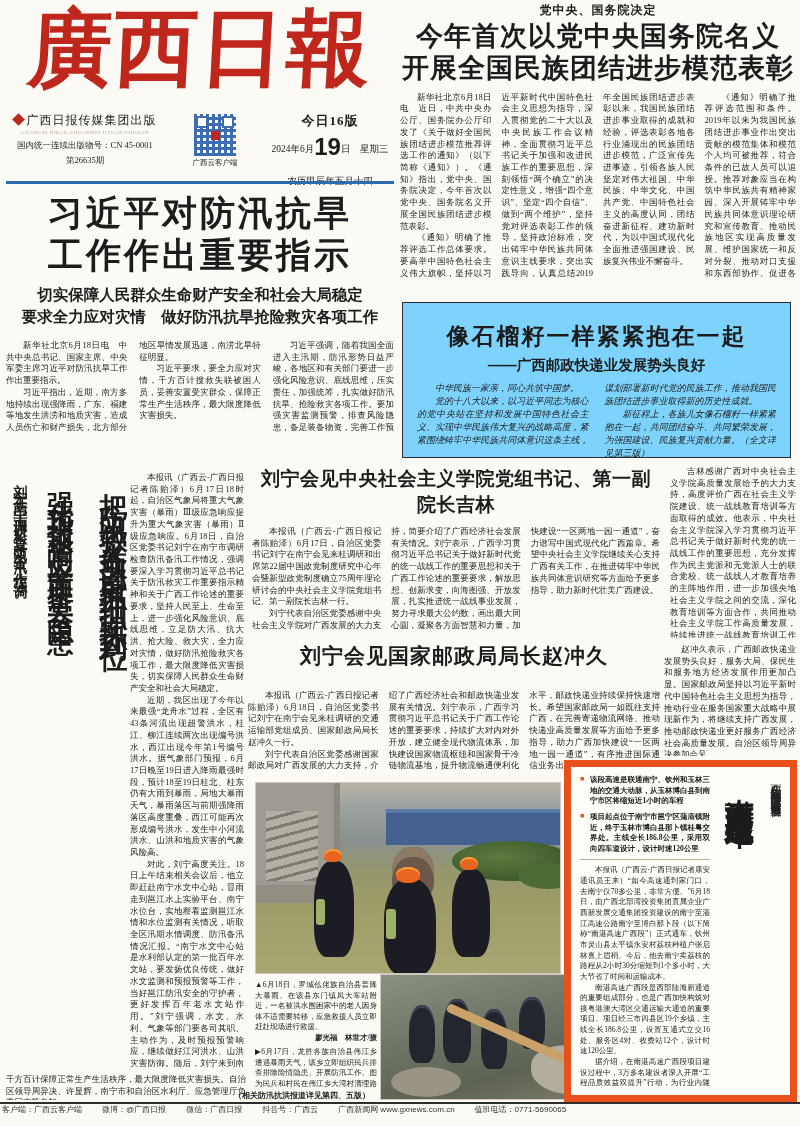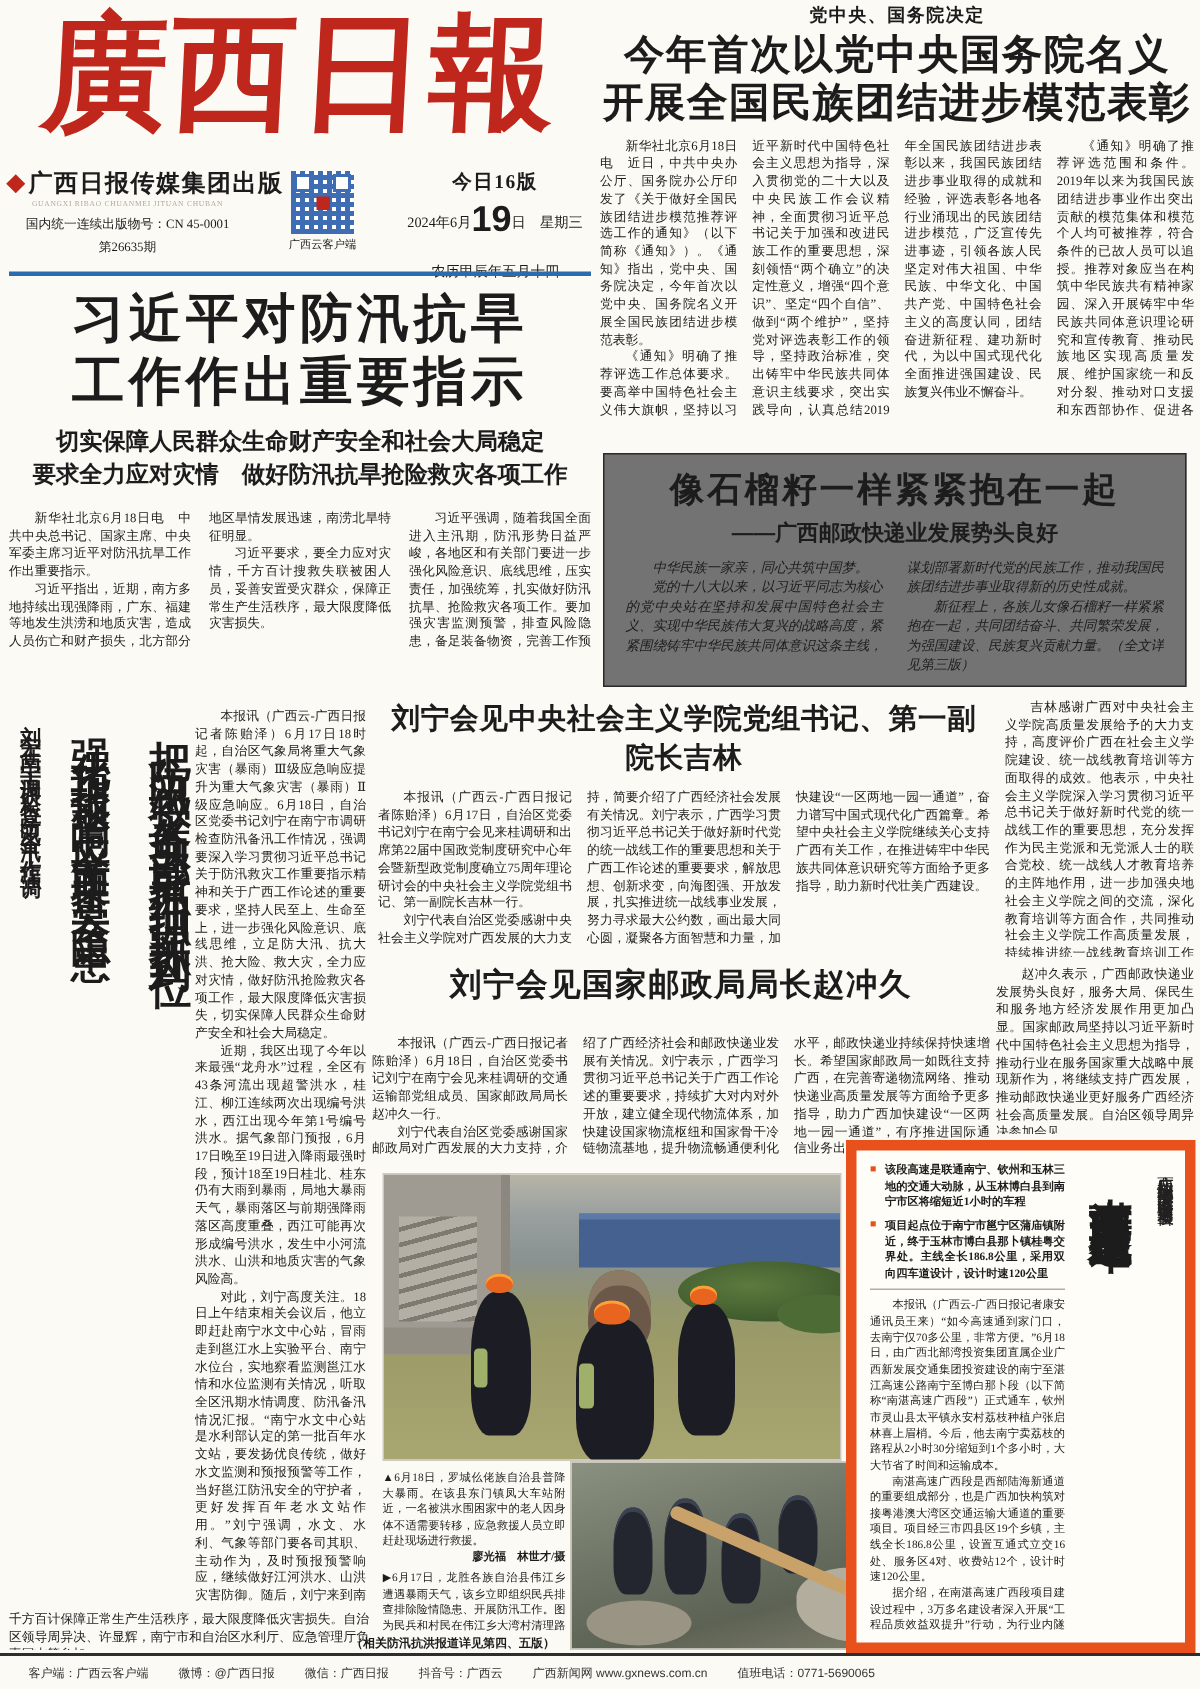--- a/index.html
+++ b/index.html
@@ -10,21 +10,21 @@
   .abs{position:absolute;}
   p{margin:0;text-indent:2em;}
   .just{text-align:justify;}
 
   
   .masthead{left:6px;top:4px;width:388px;height:180px;}
   .mh-title{font-size:84px;line-height:1.05;font-weight:bold;color:#c0271c;text-align:center;
             letter-spacing:2px;transform:skewX(-3deg);font-family:"DejaVu Serif",serif;}
   .mh-info{position:absolute;left:0;top:108px;width:100%;display:flex;align-items:flex-start;justify-content:space-between;}
   .mh-left{width:158px;text-align:center;}
-  .pub-row{font-size:16px;font-weight:bold;letter-spacing:1px;white-space:nowrap;}
+  .pub-row{font-size:12px;font-weight:normal;letter-spacing:1px;white-space:nowrap;}
   .pub-logo{display:inline-block;width:9px;height:9px;background:#c0271c;transform:rotate(45deg);margin-right:4px;}
   .pub-en{font-size:5px;color:#b0a9a0;letter-spacing:.5px;margin-top:1px;}
   .issn{font-size:8.5px;margin-top:5px;white-space:nowrap;}
   .issue{font-size:8.5px;margin-top:3px;}
   .mh-qr{width:60px;text-align:center;margin-top:2px;}
   .qr{width:42px;height:42px;margin:0 auto;position:relative;
       background:repeating-linear-gradient(0deg,#3f6db4 0 3px,rgba(255,255,255,0) 3px 6px),
                  repeating-linear-gradient(90deg,#3f6db4 0 3px,#ffffff 3px 6px);}
   .qr::before{content:"";position:absolute;left:2px;top:2px;width:8px;height:8px;background:#fff;border:2px solid #3f6db4;}
   .qr::after{content:"";position:absolute;right:2px;top:2px;width:8px;height:8px;background:#fff;border:2px solid #3f6db4;}
@@ -44,22 +44,22 @@
   .smallbody{font-size:8.5px;line-height:1.38;}
   .b-body{margin-top:7px;height:188px;overflow:hidden;column-count:4;column-gap:10px;}
 
   
   .art-c{left:6px;top:192px;width:388px;height:276px;}
   .c-h{font-size:35px;font-weight:bold;text-align:center;line-height:1.2;letter-spacing:3px;}
   .c-sub{font-size:15.5px;font-weight:bold;text-align:center;line-height:1.45;margin-top:8px;}
   .c-body{margin-top:11px;height:96px;overflow:hidden;column-count:3;column-gap:12px;}
 
   
-  .box-d{left:402px;top:302px;width:389px;height:156px;border:1.5px solid #2a2a2a;background:#737373;
-         padding:8px 14px;box-sizing:border-box;}
+  .box-d{left:402px;top:302px;width:389px;height:156px;border:1.5px solid #2a2a2a;background:#7dd3fc;
+         padding:18px 14px;box-sizing:border-box;}
   .d-title{font-size:23px;font-weight:bold;text-align:center;letter-spacing:2px;}
   .d-sub{font-size:14.5px;font-weight:bold;text-align:center;margin-top:4px;}
   .d-body{margin-top:7px;height:86px;overflow:hidden;column-count:2;column-gap:16px;
           font-size:9px;line-height:1.45;font-style:italic;}
 
   
   .vrl{writing-mode:vertical-rl;}
   .e-heads{left:6px;top:472px;height:602px;display:flex;gap:5px;align-items:flex-start;}
   .e-kicker{font-size:14px;font-weight:bold;letter-spacing:6px;width:24px;}
   .e-h-sub{font-size:26px;font-weight:bold;letter-spacing:9px;width:44px;}
@@ -116,21 +116,21 @@
          box-sizing:border-box;padding:8px 7px 8px 9px;display:flex;gap:6px;z-index:6;}
   .ex-content{flex:1;overflow:hidden;font-size:7.5px;line-height:1.42;}
   .ex-bullets p{text-indent:0;margin-bottom:5px;padding-left:10px;position:relative;font-weight:bold;}
   .ex-bullets p::before{content:"■";color:#e8511c;position:absolute;left:0;top:0;font-size:7px;}
   .ex-rule{border-top:1px solid #b5ad9f;margin:4px 0 5px;}
   .ex-head{font-size:29px;font-weight:bold;letter-spacing:2px;width:44px;}
   .ex-kick{font-size:11px;letter-spacing:1px;width:17px;color:#222;}
 
   
   .footer{left:0;top:1102px;width:800px;height:24px;border-top:2px solid #2e2e2e;box-sizing:border-box;
-          display:flex;gap:20px;align-items:center;padding:0 19px;font-size:8px;color:#333;}
+          display:flex;gap:20px;align-items:flex-start;padding:0 2px;font-size:8px;color:#333;}
 </style>
 </head>
 <body>
 
 <div class="page">
 
   <div class="abs masthead">
     <div class="mh-title">廣西日報</div>
     <div class="mh-info">
       <div class="mh-left">

